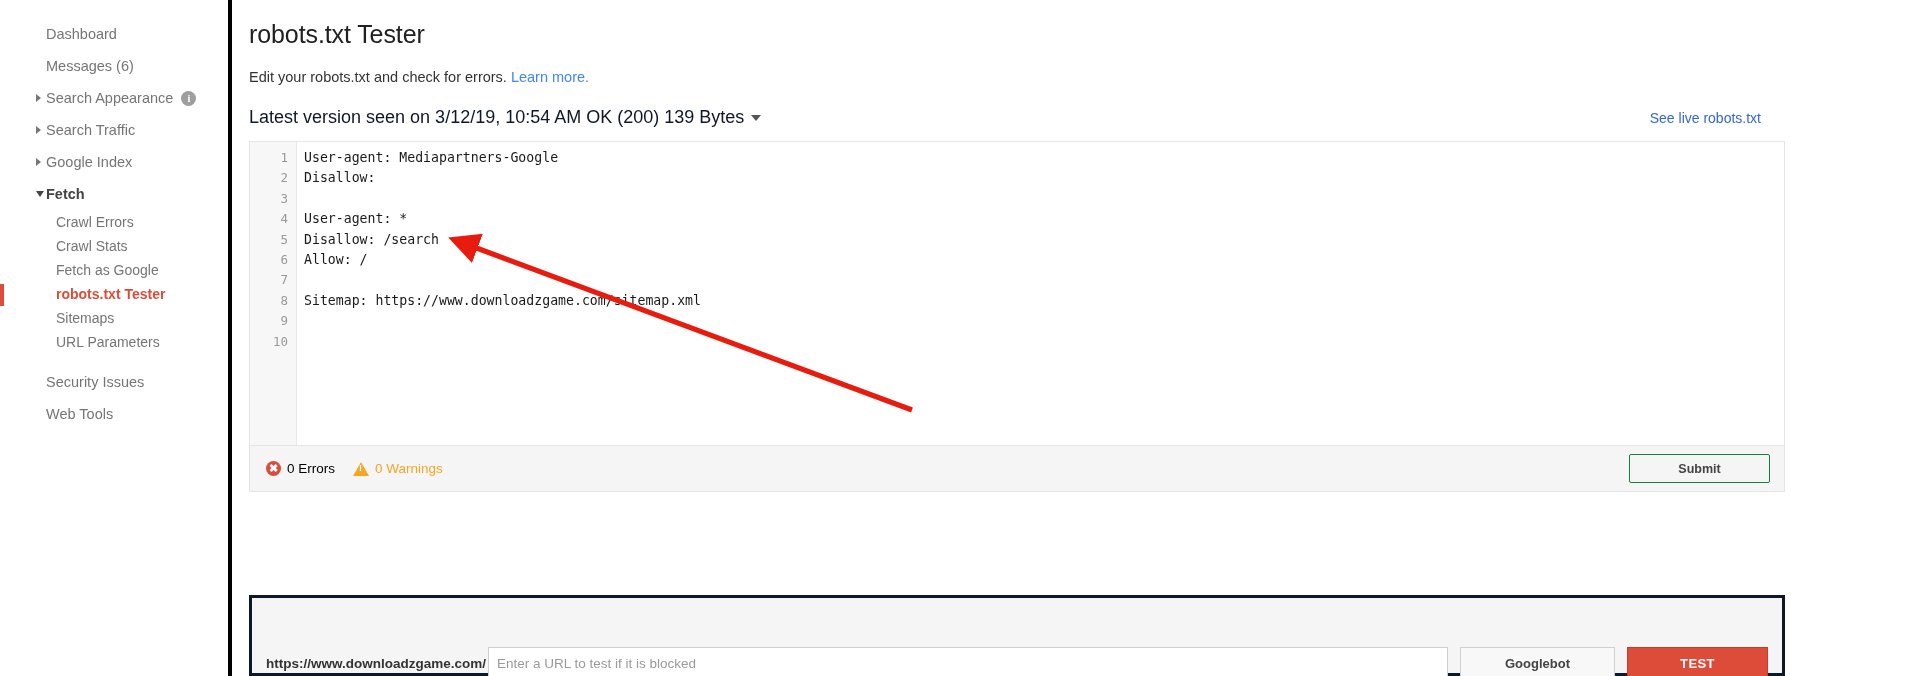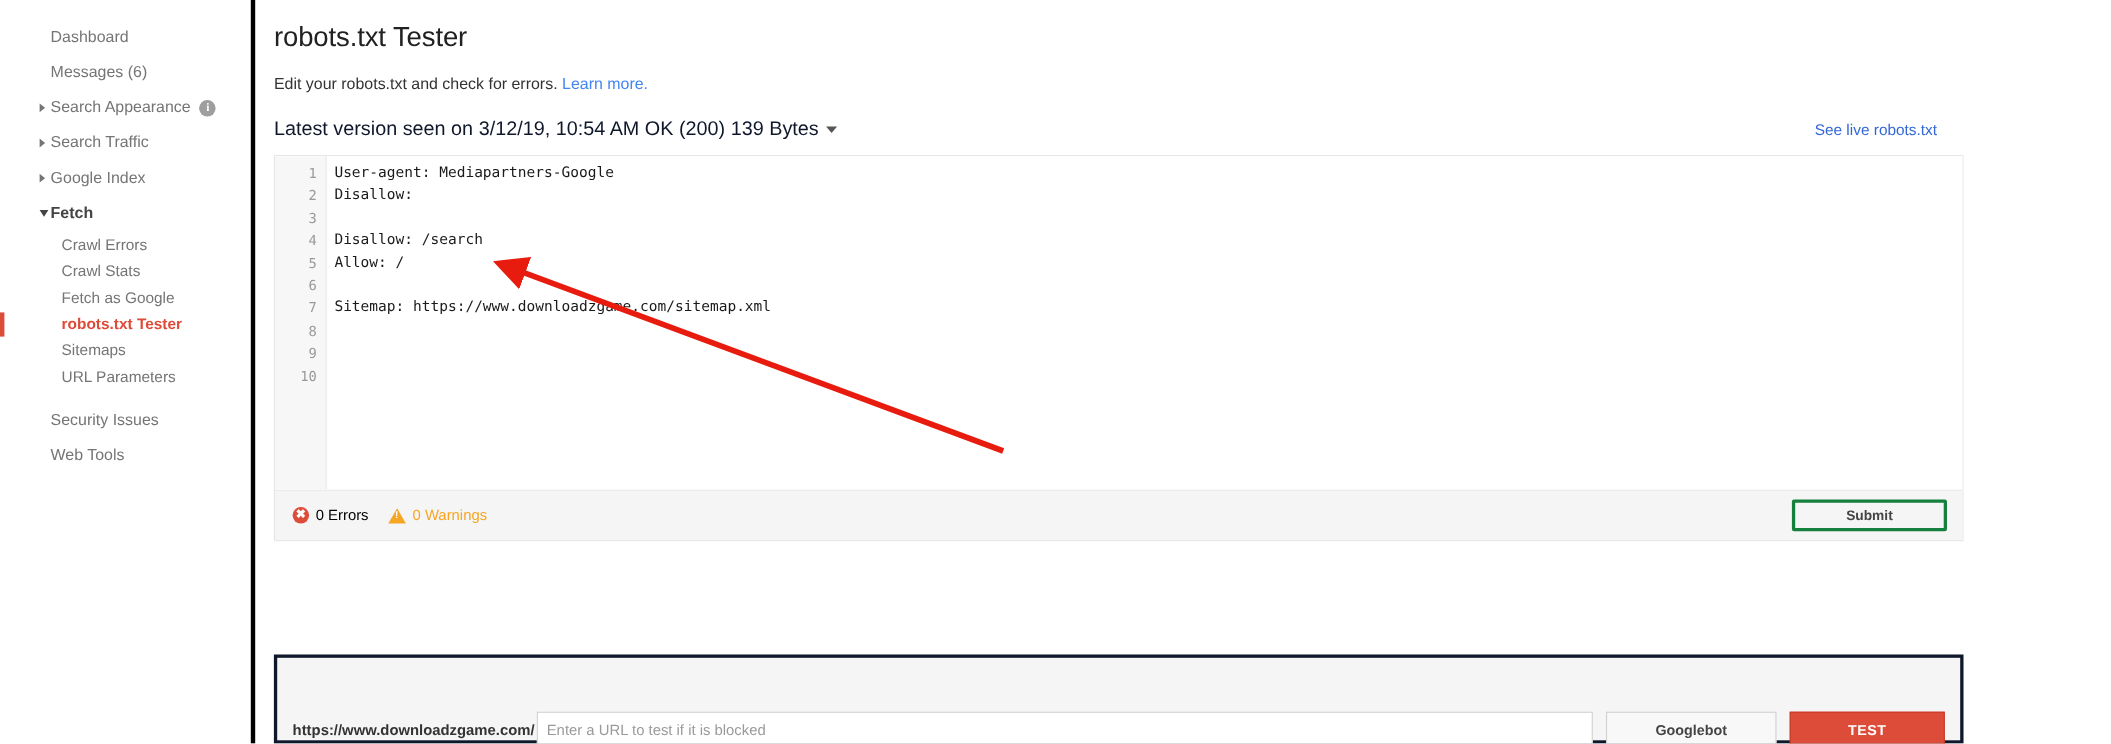--- a/index.html
+++ b/index.html
@@ -244,21 +244,21 @@
   }
   .warn-text {
     font-size: 13.5px;
     color: #f5a623;
   }
   .submit-btn {
     margin-left: auto;
     width: 141px;
     height: 29px;
     background: #f5f5f5;
-    border: 3px solid #15803d;
+    border: 1px solid #15803d;
     border-radius: 2px;
     font-size: 12.5px;
     font-weight: bold;
     color: #444;
     cursor: pointer;
     font-family: "Liberation Sans", sans-serif;
   }
 
   
   .test-bar {
@@ -418,20 +418,21 @@
           <div class="ln">6</div>
           <div class="ln">7</div>
           <div class="ln">8</div>
           <div class="ln">9</div>
           <div class="ln">10</div>
         </div>
         <div class="code">
           <div class="cl">User-agent: Mediapartners-Google</div>
           <div class="cl">Disallow:</div>
           <div class="cl"></div>
+          <div class="cl">User-agent: *</div>
           <div class="cl">Disallow: /search</div>
           <div class="cl">Allow: /</div>
           <div class="cl"></div>
           <div class="cl">Sitemap: https://www.downloadzgame.com/sitemap.xml</div>
           <div class="cl"></div>
           <div class="cl"></div>
         </div>
       </div>
       <div class="editor-footer">
         <div class="status-group">

